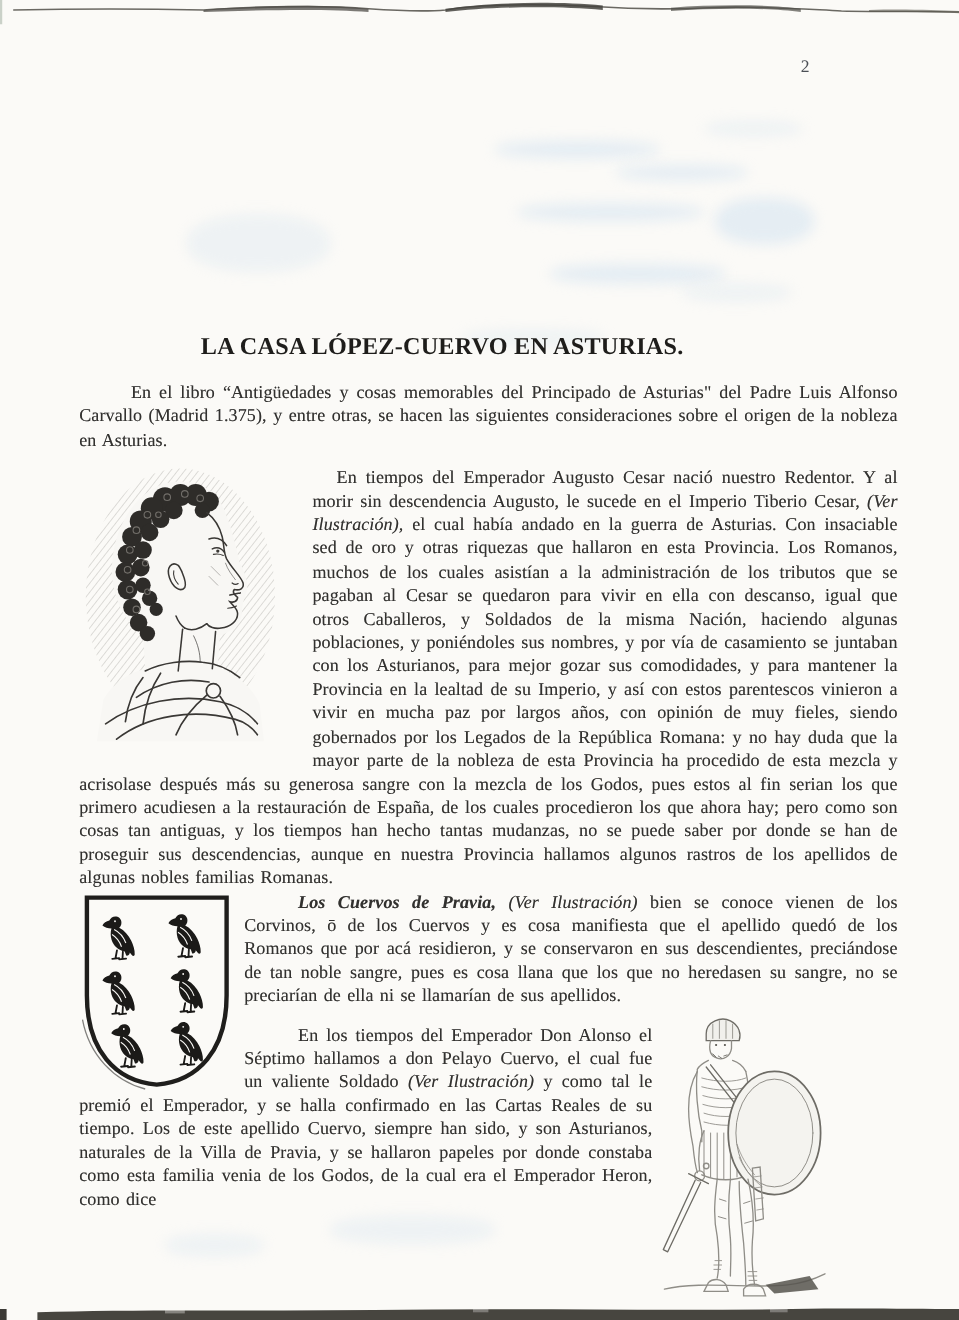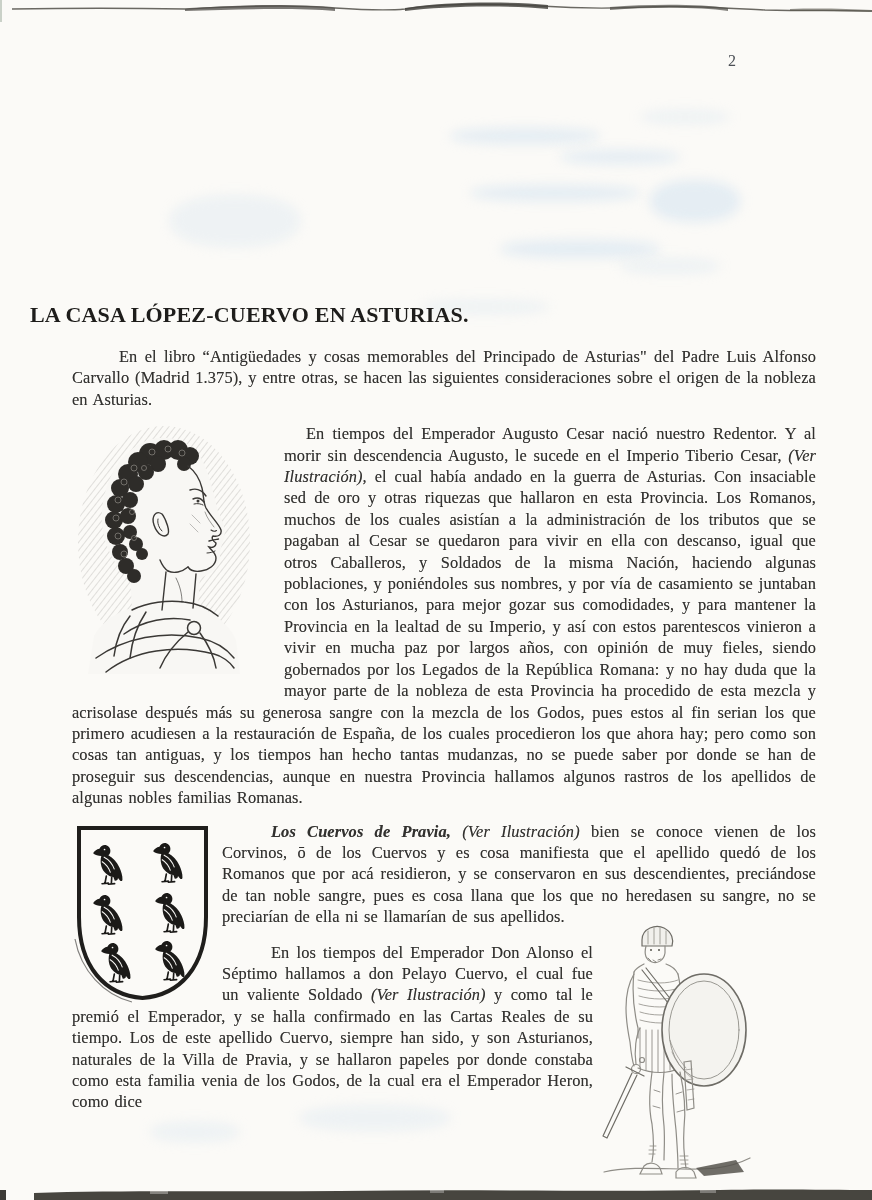--- a/index.html
+++ b/index.html
@@ -19,31 +19,31 @@
   .ghost.faint { background:rgba(203,224,238,0.28); }
   
   .page-number {
     position:absolute; left:728px; top:52px;
     font-size:16px; color:#4b4f55; letter-spacing:.5px;
   }
   
   .content { position:absolute; left:72px; top:302px; width:744px; }
   .title {
     margin:0; font-size:22px; font-weight:bold; color:#1e1d1b;
-    text-align:left; letter-spacing:.2px; line-height:26px;
+    text-align:center; letter-spacing:.2px; line-height:26px;
     transform:translateX(-42px);
   }
   p {
     margin:0; font-size:16.4px; line-height:21.4px;
     text-align:justify; word-spacing:1.5px; letter-spacing:.1px;
     text-shadow:0 0 .3px rgba(40,40,40,.45);
   }
   .p1 { margin-top:18px; text-indent:47px; }
   .sec2 { margin-top:13px; }
-  .sec3 { margin-top:12px; }
+  .sec3 { }
   .p2 { text-indent:22px; }
   .p3 { text-indent:49px; }
   .p4 { margin-top:14px; width:521px; text-indent:49px; }
   .ref-italic { font-style:italic; }
   .lead-bold-italic { font-weight:bold; font-style:italic; }
   
   .portrait-float { float:left; width:190px; height:254px; margin:-3px 22px 12px 0; }
   .shield-float { float:left; width:141px; height:184px; margin:0 9px 0 0; }
   .soldier { position:absolute; left:596px; top:920px; width:160px; height:270px; }
 </style>

